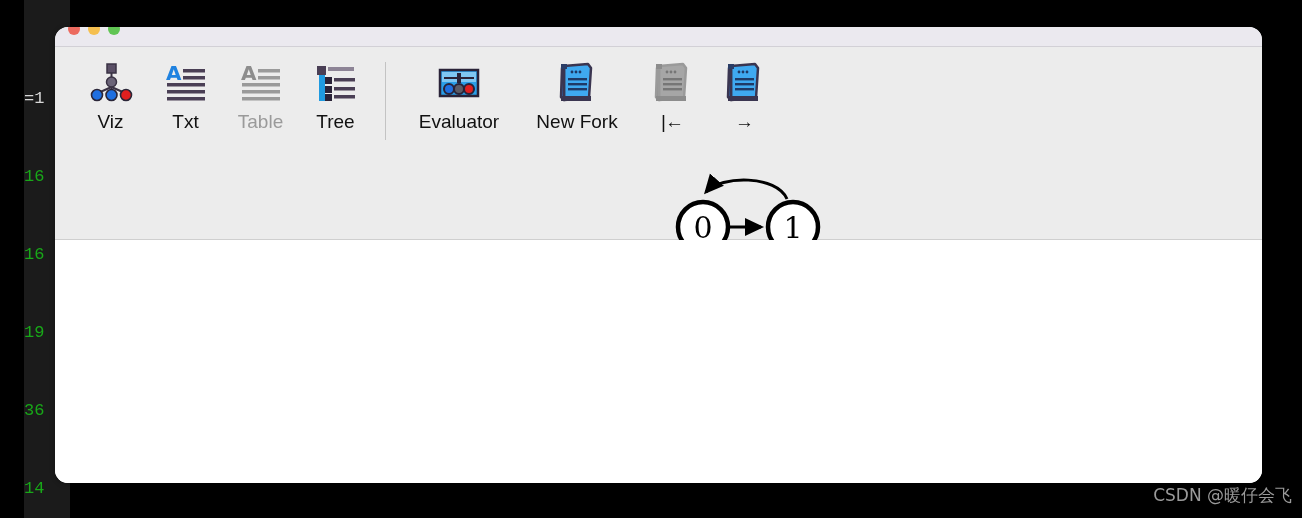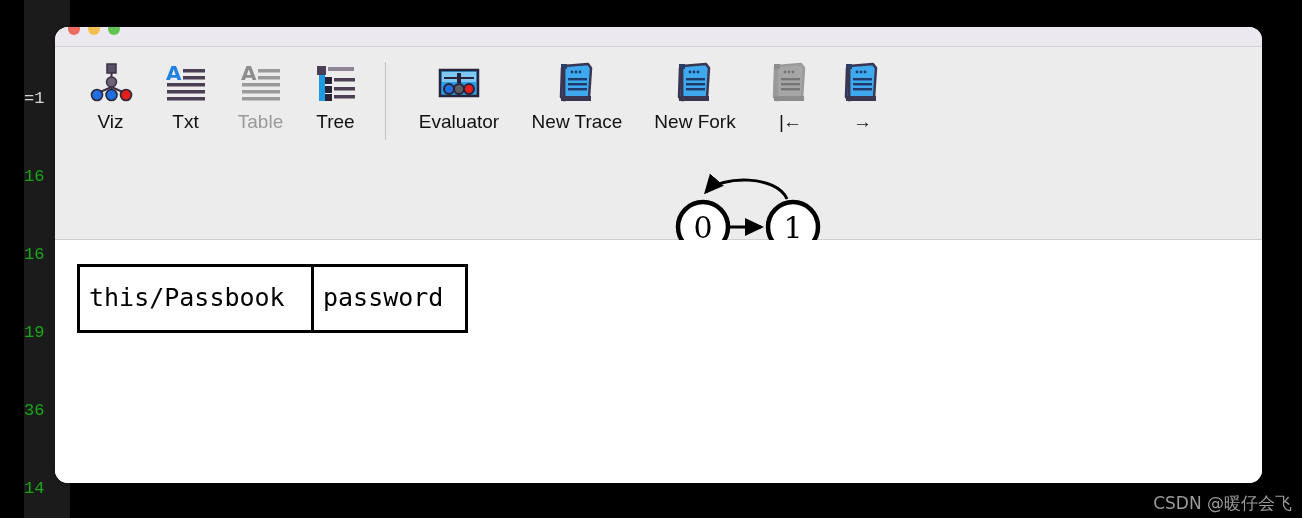--- a/index.html
+++ b/index.html
@@ -152,21 +152,21 @@
     vertical-align: middle;
     white-space: nowrap;
   }
   #relation-table td.col-a { min-width: 210px; }
   #relation-table td.col-b { min-width: 130px; }
 
   
   #watermark {
     position: absolute;
     right: 10px;
-    bottom: 3px;
+    bottom: 11px;
     color: #9a9a9a;
     font-size: 17px;
     font-family: "DejaVu Sans", sans-serif;
     white-space: nowrap;
     margin-left: 20px;
   }
 </style>
 </head>
 <body>
 
@@ -273,92 +273,75 @@
             <rect x="5" y="10" width="34" height="10" fill="#7fc7f2"></rect>
             <line x1="7" y1="16" x2="37" y2="16" stroke="#2a2338" stroke-width="2"></line>
             <rect x="20" y="11" width="4" height="10" fill="#2a2338"></rect>
             <circle cx="12" cy="27" r="5" fill="#1f6fe0" stroke="#2a2338" stroke-width="2"></circle>
             <circle cx="22" cy="27" r="5" fill="#5c5c66" stroke="#2a2338" stroke-width="2"></circle>
             <circle cx="32" cy="27" r="5" fill="#e01f1f" stroke="#2a2338" stroke-width="2"></circle>
           </svg>
         </span>
         <span class="tb-label">Evaluator</span>
       </div>
+
+
 
 
       <div class="tb-btn wide">
         <span class="tb-icon">
           <svg width="44" height="44" viewBox="0 0 44 44">
             <path d="M9 6 L33 4 L36 8 L34 38 L9 40 Z" fill="#3fa9f0" stroke="#3a3550" stroke-width="2.5" stroke-linejoin="round"></path>
             <path d="M9 6 L9 40 L6 37 L7 8 Z" fill="#2e74c8" stroke="#3a3550" stroke-width="2.5" stroke-linejoin="round"></path>
             <rect x="6" y="36" width="30" height="5" fill="#3a3550"></rect>
             <rect x="6" y="4" width="6" height="5" fill="#2b3d66"></rect>
             <circle cx="17" cy="12" r="1.4" fill="#1f3a66"></circle>
             <circle cx="21" cy="12" r="1.4" fill="#1f3a66"></circle>
             <circle cx="25" cy="12" r="1.4" fill="#1f3a66"></circle>
             <rect x="13" y="18" width="19" height="2.4" fill="#1f3a66"></rect>
             <rect x="13" y="23" width="19" height="2.4" fill="#1f3a66"></rect>
             <rect x="13" y="28" width="19" height="2.4" fill="#1f3a66"></rect>
           </svg>
         </span>
-        <span class="tb-label">New Trace</span>
-      </div>
-
-
-      <div class="tb-btn wide">
+        <span class="tb-label">New Fork</span>
+      </div>
+
+      <div class="tb-btn narrow disabled">
+        <span class="tb-icon">
+          <svg width="44" height="44" viewBox="0 0 44 44">
+            <path d="M9 6 L33 4 L36 8 L34 38 L9 40 Z" fill="#a6a6a6" stroke="#9a9a9a" stroke-width="2.5" stroke-linejoin="round"></path>
+            <path d="M9 6 L9 40 L6 37 L7 8 Z" fill="#8f8f8f" stroke="#9a9a9a" stroke-width="2.5" stroke-linejoin="round"></path>
+            <rect x="6" y="36" width="30" height="5" fill="#8c8c8c"></rect>
+            <rect x="6" y="4" width="6" height="5" fill="#8c8c8c"></rect>
+            <circle cx="17" cy="12" r="1.4" fill="#767676"></circle>
+            <circle cx="21" cy="12" r="1.4" fill="#767676"></circle>
+            <circle cx="25" cy="12" r="1.4" fill="#767676"></circle>
+            <rect x="13" y="18" width="19" height="2.4" fill="#767676"></rect>
+            <rect x="13" y="23" width="19" height="2.4" fill="#767676"></rect>
+            <rect x="13" y="28" width="19" height="2.4" fill="#767676"></rect>
+          </svg>
+        </span>
+        <span class="tb-arrow-label">|←</span>
+      </div>
+
+      <div class="tb-btn narrow">
         <span class="tb-icon">
           <svg width="44" height="44" viewBox="0 0 44 44">
             <path d="M9 6 L33 4 L36 8 L34 38 L9 40 Z" fill="#3fa9f0" stroke="#3a3550" stroke-width="2.5" stroke-linejoin="round"></path>
             <path d="M9 6 L9 40 L6 37 L7 8 Z" fill="#2e74c8" stroke="#3a3550" stroke-width="2.5" stroke-linejoin="round"></path>
             <rect x="6" y="36" width="30" height="5" fill="#3a3550"></rect>
             <rect x="6" y="4" width="6" height="5" fill="#2b3d66"></rect>
             <circle cx="17" cy="12" r="1.4" fill="#1f3a66"></circle>
             <circle cx="21" cy="12" r="1.4" fill="#1f3a66"></circle>
             <circle cx="25" cy="12" r="1.4" fill="#1f3a66"></circle>
             <rect x="13" y="18" width="19" height="2.4" fill="#1f3a66"></rect>
             <rect x="13" y="23" width="19" height="2.4" fill="#1f3a66"></rect>
             <rect x="13" y="28" width="19" height="2.4" fill="#1f3a66"></rect>
           </svg>
         </span>
-        <span class="tb-label">New Fork</span>
-      </div>
-
-      <div class="tb-btn narrow disabled">
-        <span class="tb-icon">
-          <svg width="44" height="44" viewBox="0 0 44 44">
-            <path d="M9 6 L33 4 L36 8 L34 38 L9 40 Z" fill="#a6a6a6" stroke="#9a9a9a" stroke-width="2.5" stroke-linejoin="round"></path>
-            <path d="M9 6 L9 40 L6 37 L7 8 Z" fill="#8f8f8f" stroke="#9a9a9a" stroke-width="2.5" stroke-linejoin="round"></path>
-            <rect x="6" y="36" width="30" height="5" fill="#8c8c8c"></rect>
-            <rect x="6" y="4" width="6" height="5" fill="#8c8c8c"></rect>
-            <circle cx="17" cy="12" r="1.4" fill="#767676"></circle>
-            <circle cx="21" cy="12" r="1.4" fill="#767676"></circle>
-            <circle cx="25" cy="12" r="1.4" fill="#767676"></circle>
-            <rect x="13" y="18" width="19" height="2.4" fill="#767676"></rect>
-            <rect x="13" y="23" width="19" height="2.4" fill="#767676"></rect>
-            <rect x="13" y="28" width="19" height="2.4" fill="#767676"></rect>
-          </svg>
-        </span>
-        <span class="tb-arrow-label">|←</span>
-      </div>
-
-      <div class="tb-btn narrow">
-        <span class="tb-icon">
-          <svg width="44" height="44" viewBox="0 0 44 44">
-            <path d="M9 6 L33 4 L36 8 L34 38 L9 40 Z" fill="#3fa9f0" stroke="#3a3550" stroke-width="2.5" stroke-linejoin="round"></path>
-            <path d="M9 6 L9 40 L6 37 L7 8 Z" fill="#2e74c8" stroke="#3a3550" stroke-width="2.5" stroke-linejoin="round"></path>
-            <rect x="6" y="36" width="30" height="5" fill="#3a3550"></rect>
-            <rect x="6" y="4" width="6" height="5" fill="#2b3d66"></rect>
-            <circle cx="17" cy="12" r="1.4" fill="#1f3a66"></circle>
-            <circle cx="21" cy="12" r="1.4" fill="#1f3a66"></circle>
-            <circle cx="25" cy="12" r="1.4" fill="#1f3a66"></circle>
-            <rect x="13" y="18" width="19" height="2.4" fill="#1f3a66"></rect>
-            <rect x="13" y="23" width="19" height="2.4" fill="#1f3a66"></rect>
-            <rect x="13" y="28" width="19" height="2.4" fill="#1f3a66"></rect>
-          </svg>
-        </span>
         <span class="tb-arrow-label">→</span>
       </div>
 
     </div>
 
     <div id="state-graph">
       <svg width="210" height="100" viewBox="0 0 210 100">
         <defs>
           <marker id="arrowhead" markerWidth="7" markerHeight="7" refX="5.5" refY="3.5" orient="auto" markerUnits="strokeWidth">
             <path d="M0,0.4 L6.5,3.5 L0,6.6 Z" fill="#000000"></path>
@@ -374,23 +357,19 @@
 
         <circle cx="144" cy="62" r="25" fill="#ffffff" stroke="#000000" stroke-width="4.5"></circle>
         <text x="144" y="73" text-anchor="middle" font-family="DejaVu Serif, serif" font-size="30" fill="#000000">1</text>
       </svg>
     </div>
   </div>
 
   <div id="content-panel">
     <table id="relation-table">
       <tbody>
-        <tr>
-          <td class="col-a">this/Passbook</td>
-          <td class="col-b">password</td>
-        </tr>
       </tbody>
     </table>
   </div>
 
 </div>
 
 <div id="watermark">CSDN @暖仔会飞</div>
 
 </body></html>

